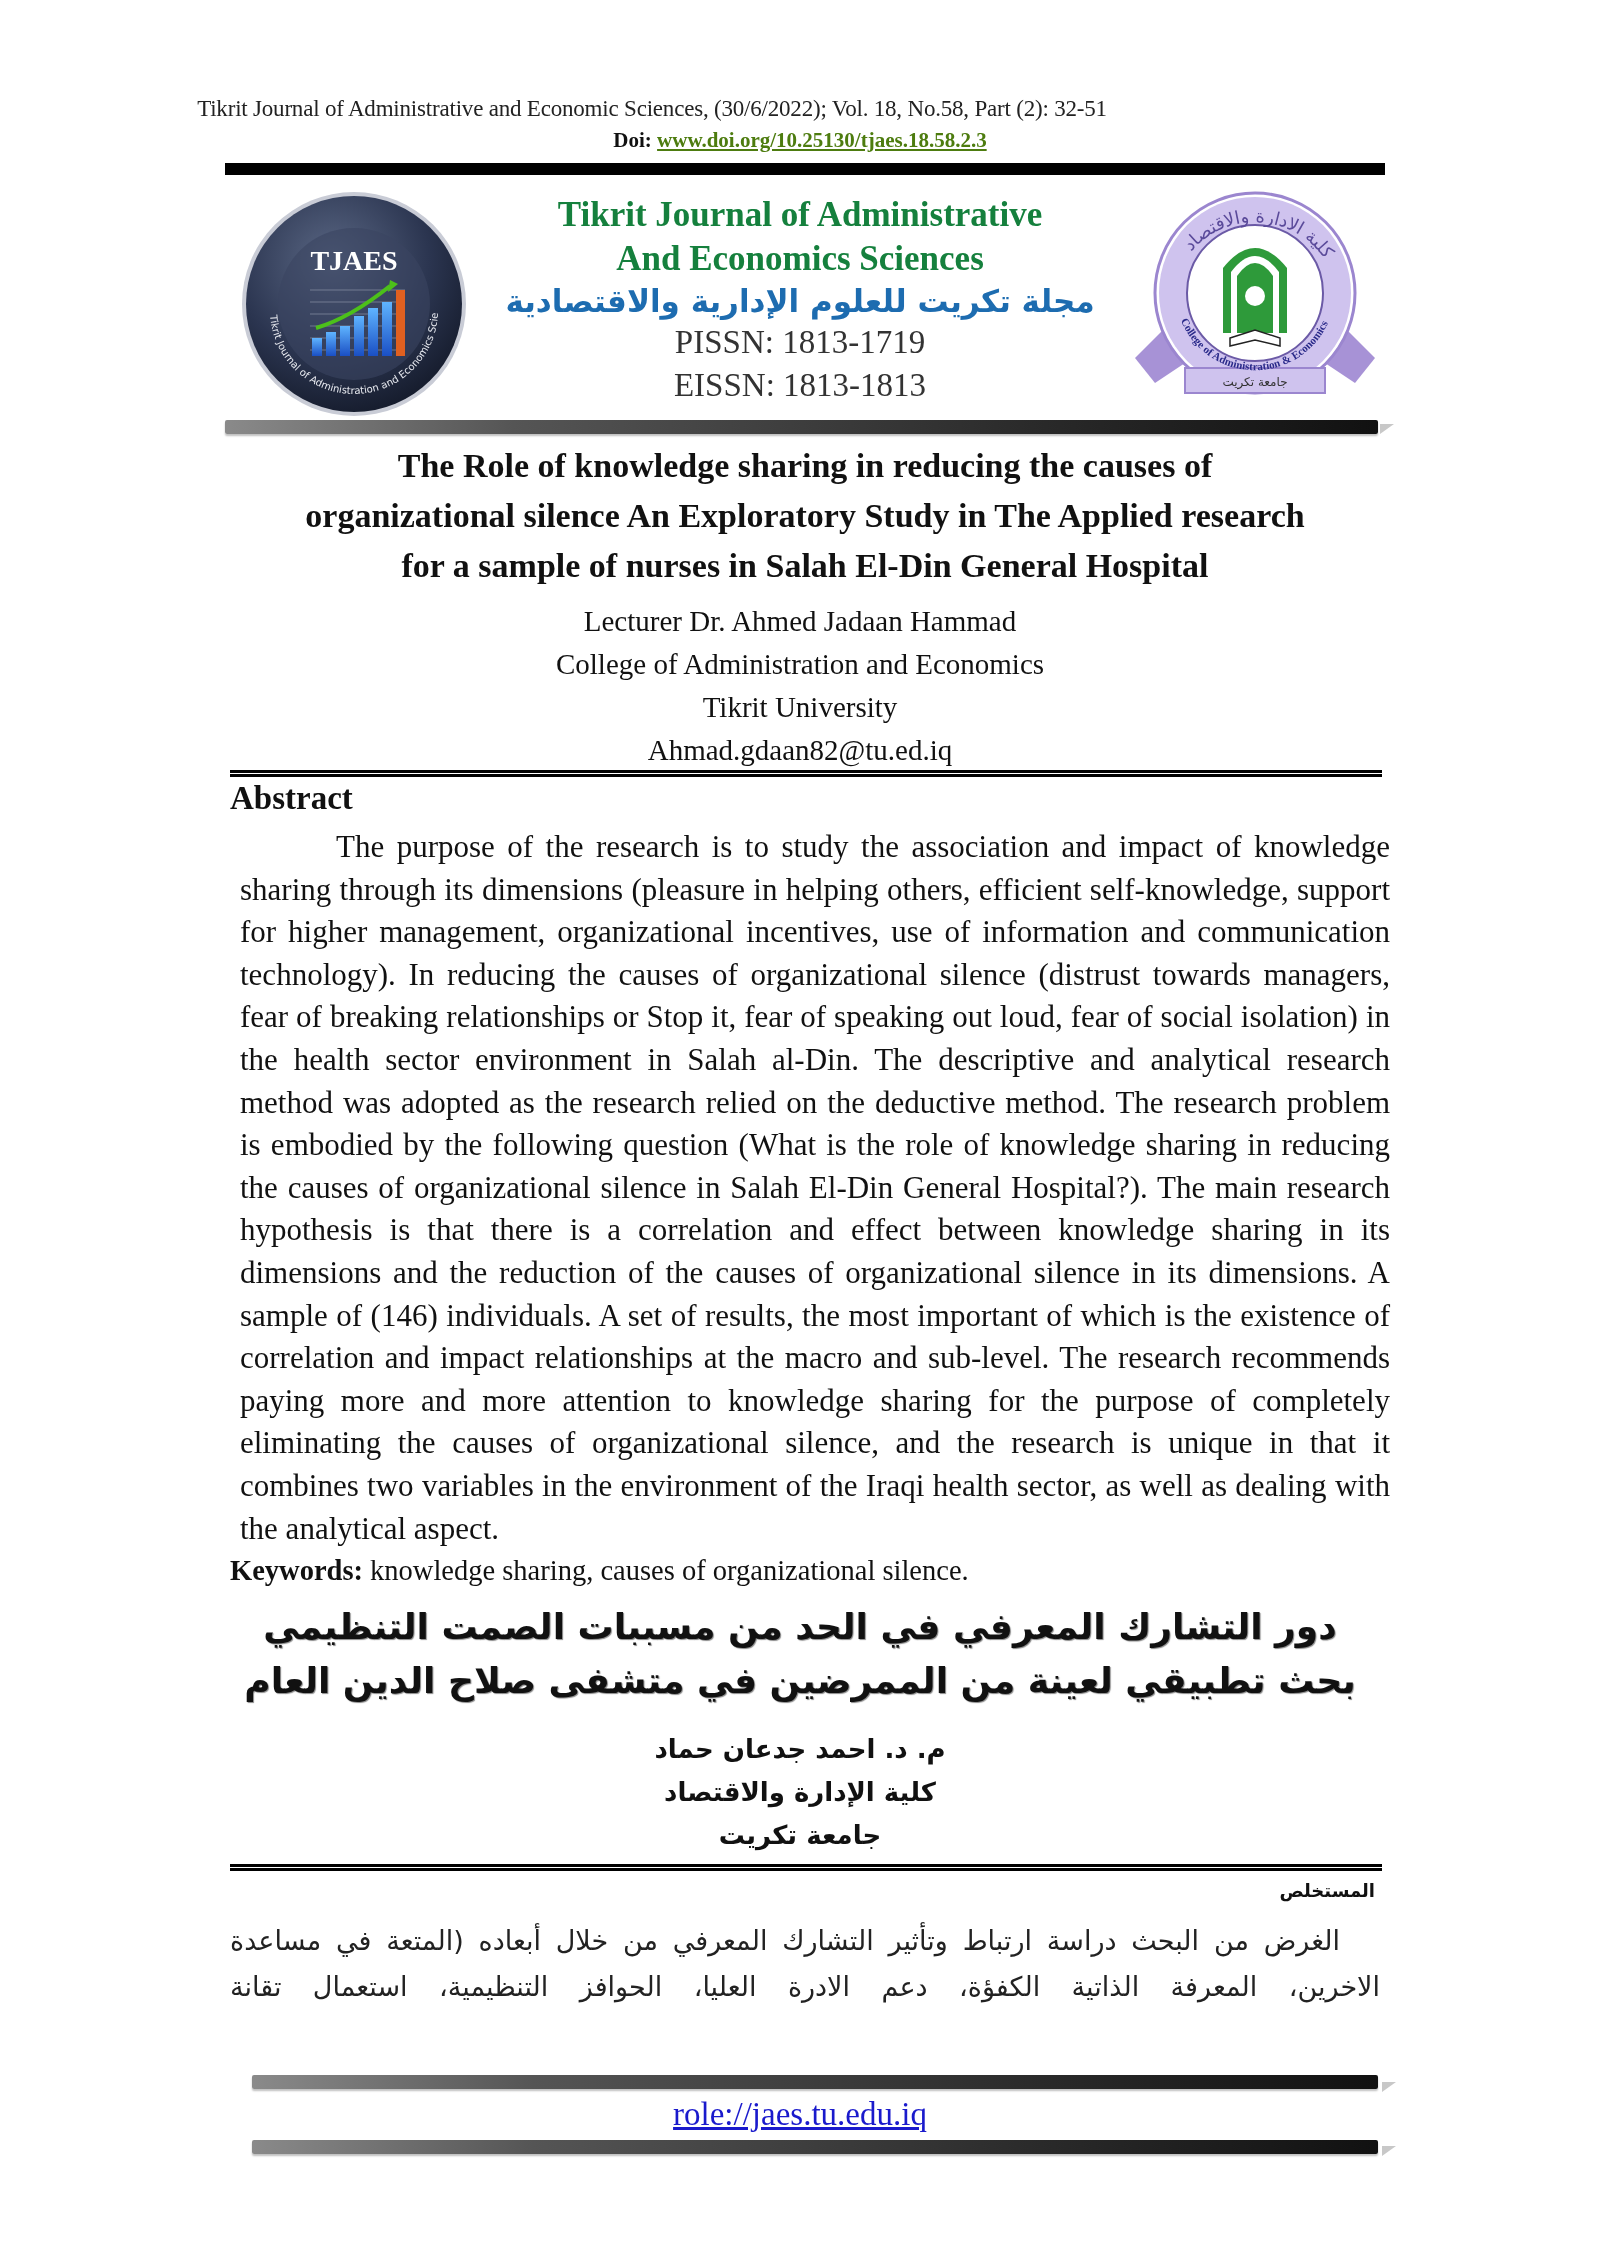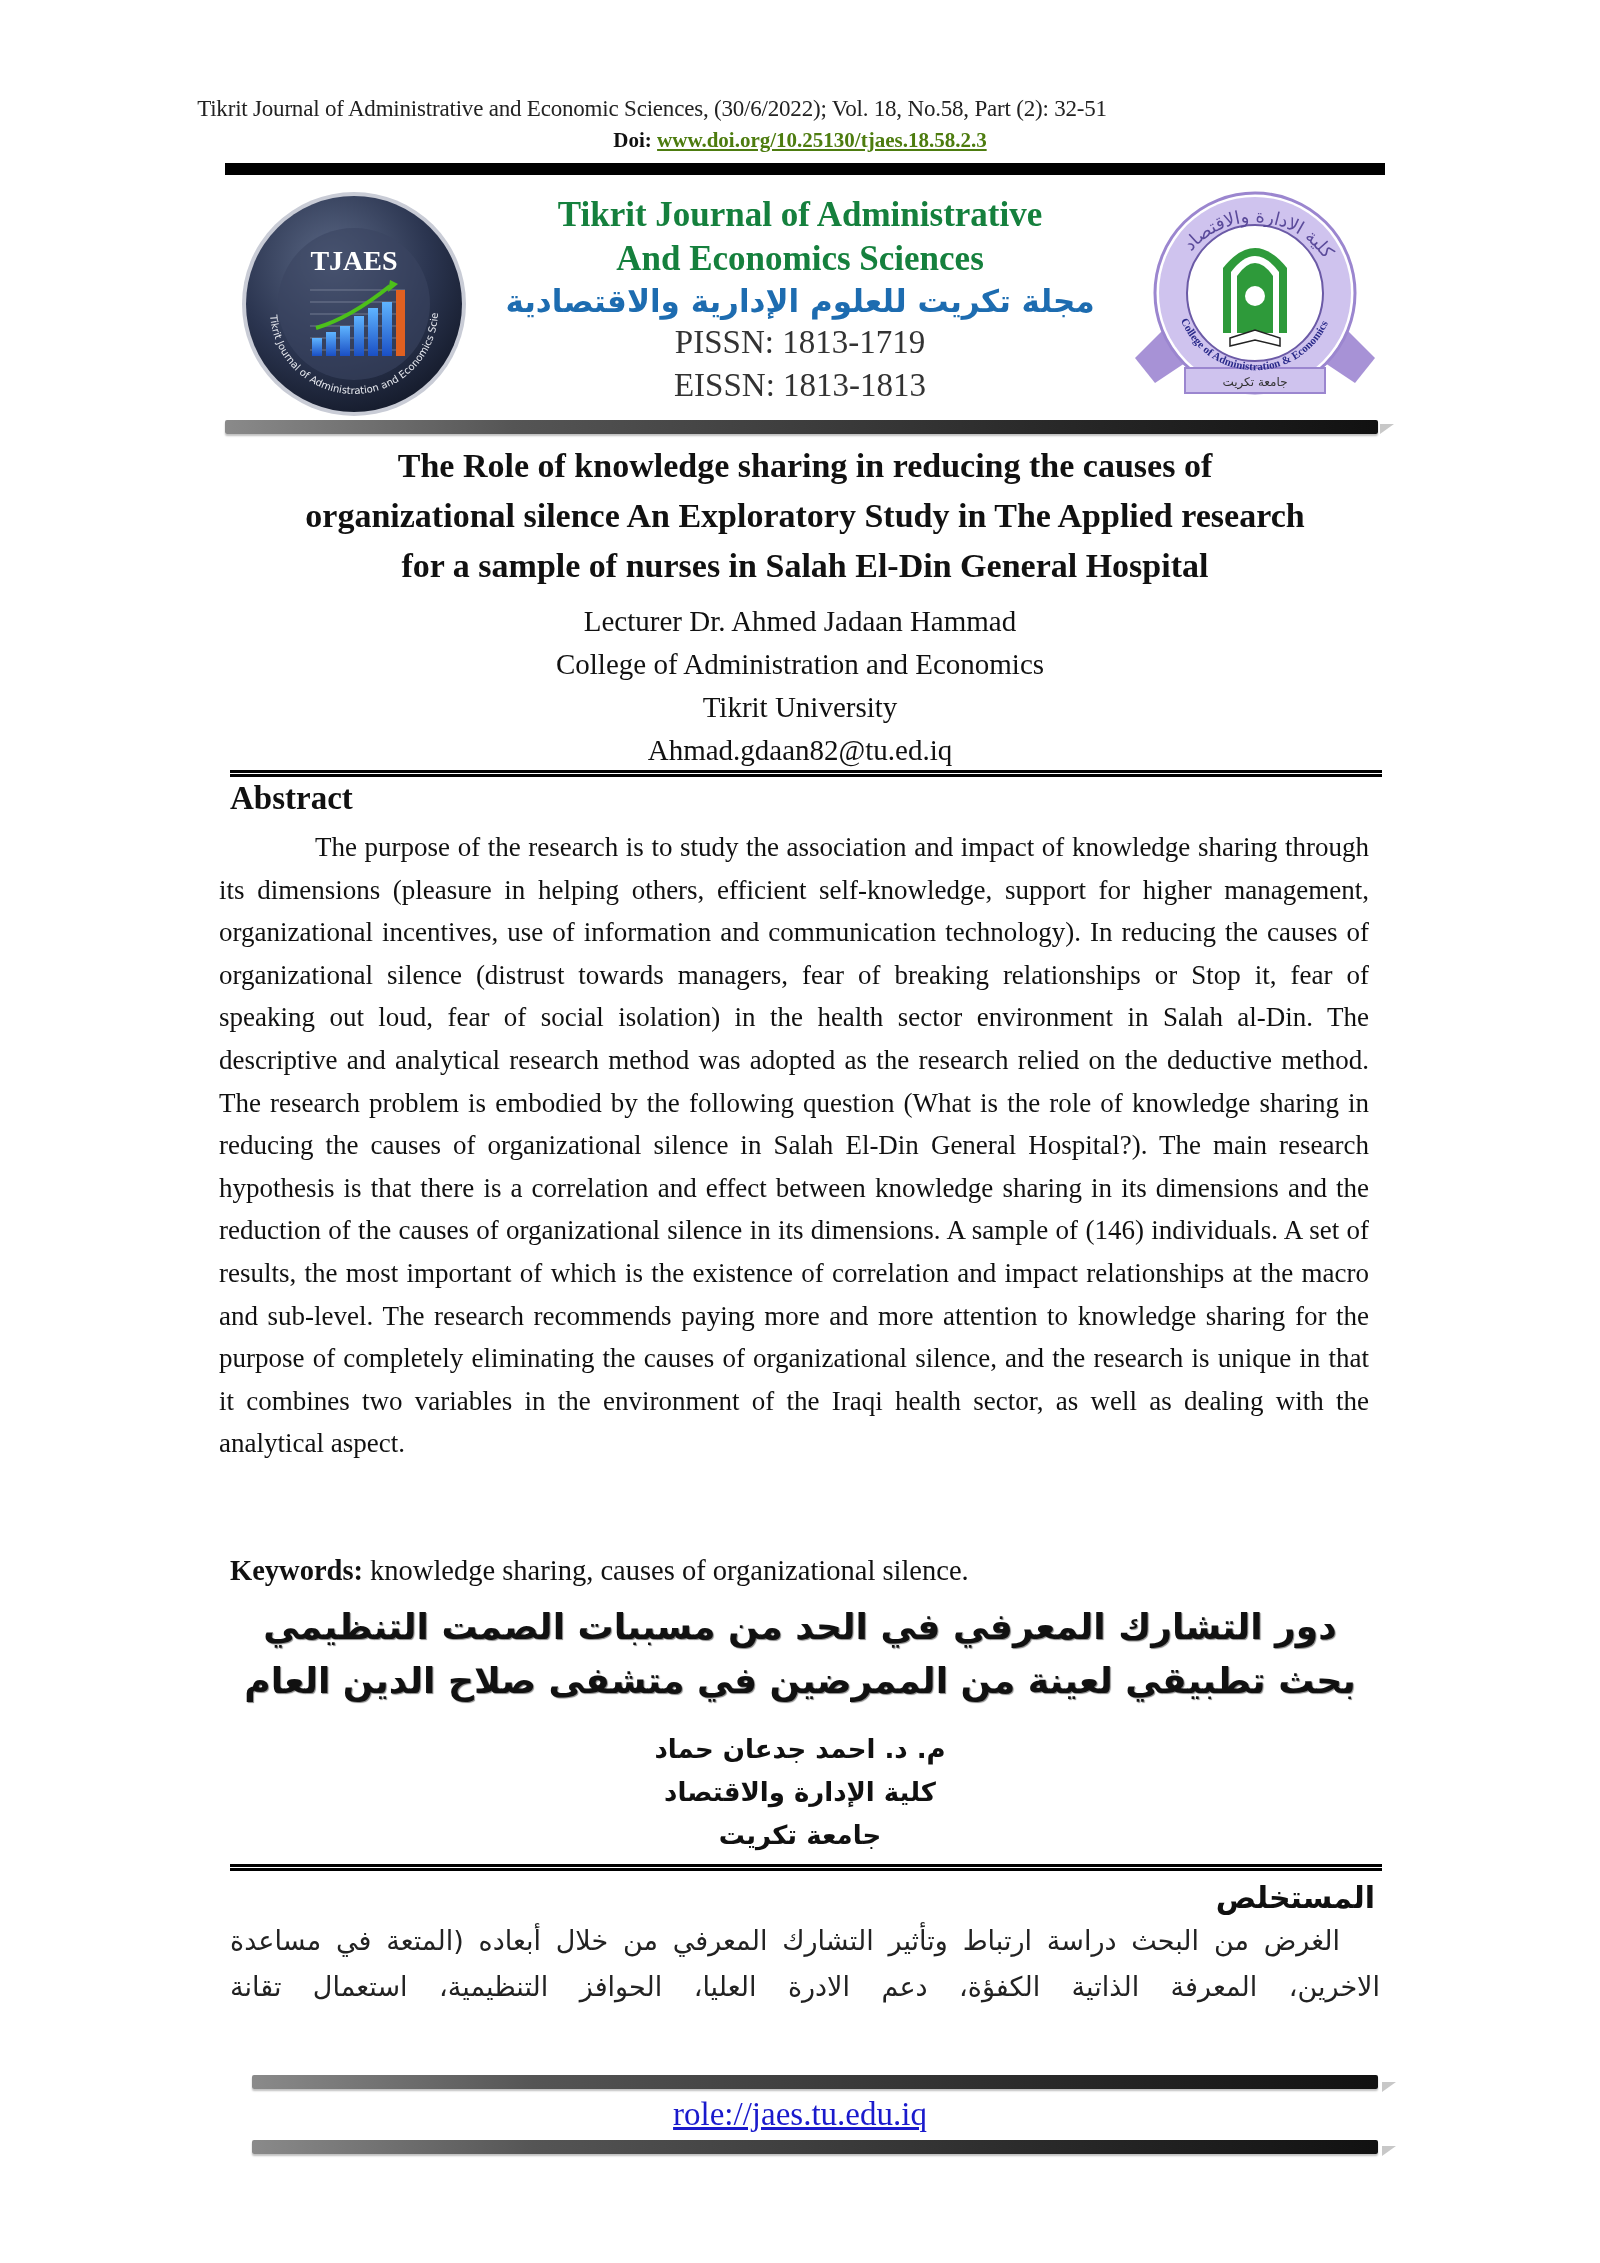--- a/index.html
+++ b/index.html
@@ -28,28 +28,28 @@
   .bar-tip-shape { width: 14px; height: 10px; background: #c8c8c8; clip-path: polygon(0 0, 100% 0, 0 100%); }
 
   
   .paper-title { left: 230px; width: 1150px; top: 441px; text-align: center; font-weight: bold; font-size: 34px; line-height: 50px; }
 
   .authors { left: 0; width: 1600px; top: 600px; text-align: center; font-size: 29px; line-height: 43px; }
 
   .dbl-rule { height: 7px; border-top: 3px solid #000; border-bottom: 3px solid #000; }
 
   .abstract-h { left: 230px; top: 780px; font-weight: bold; font-size: 33px; }
-  .abstract-body { left: 219px; width: 1150px; top: 826px; font-size: 27px; line-height: 42.6px; text-align: justify; }
+  .abstract-body { left: 240px; width: 1150px; top: 826px; font-size: 31px; line-height: 42.6px; text-align: justify; }
   .abstract-body p { text-indent: 96px; }
   .keywords { left: 230px; width: 1150px; top: 1551px; font-size: 28.5px; line-height: 40px; }
   .keywords b { font-weight: bold; }
 
   .ar-title { left: 0; width: 1600px; top: 1600px; text-align: center; direction: rtl; font-family: "DejaVu Sans", sans-serif; font-weight: bold; font-size: 36px; line-height: 54px; text-shadow: 1px 1px 1px #888; }
   .ar-authors { left: 0; width: 1600px; top: 1728px; text-align: center; direction: rtl; font-family: "DejaVu Sans", sans-serif; font-weight: bold; font-size: 26px; line-height: 43px; }
-  .ar-abstract-h { right: 225px; top: 1880px; direction: rtl; font-family: "DejaVu Sans", sans-serif; font-weight: bold; font-size: 30px; }
+  .ar-abstract-h { right: 225px; top: 1880px; direction: rtl; font-family: "DejaVu Sans", sans-serif; font-weight: bold; font-size: 18px; }
   .ar-abstract-body { left: 230px; width: 1150px; top: 1918px; direction: rtl; text-align: justify; font-family: "DejaVu Sans", sans-serif; font-size: 27px; line-height: 46px; color: #222; }
   .ar-abstract-body p { text-indent: 40px; text-align-last: justify; }
 
   .footer-url { left: 0; width: 1600px; top: 2096px; text-align: center; font-size: 33px; }
   .footer-url a { color: #1a1acc; text-decoration: underline; }
 </style>
 </head>
 <body>
 
 <div class="abs citation">Tikrit Journal of Administrative and Economic Sciences, (30/6/2022); Vol. 18, No.58, Part (2): 32-51</div>

